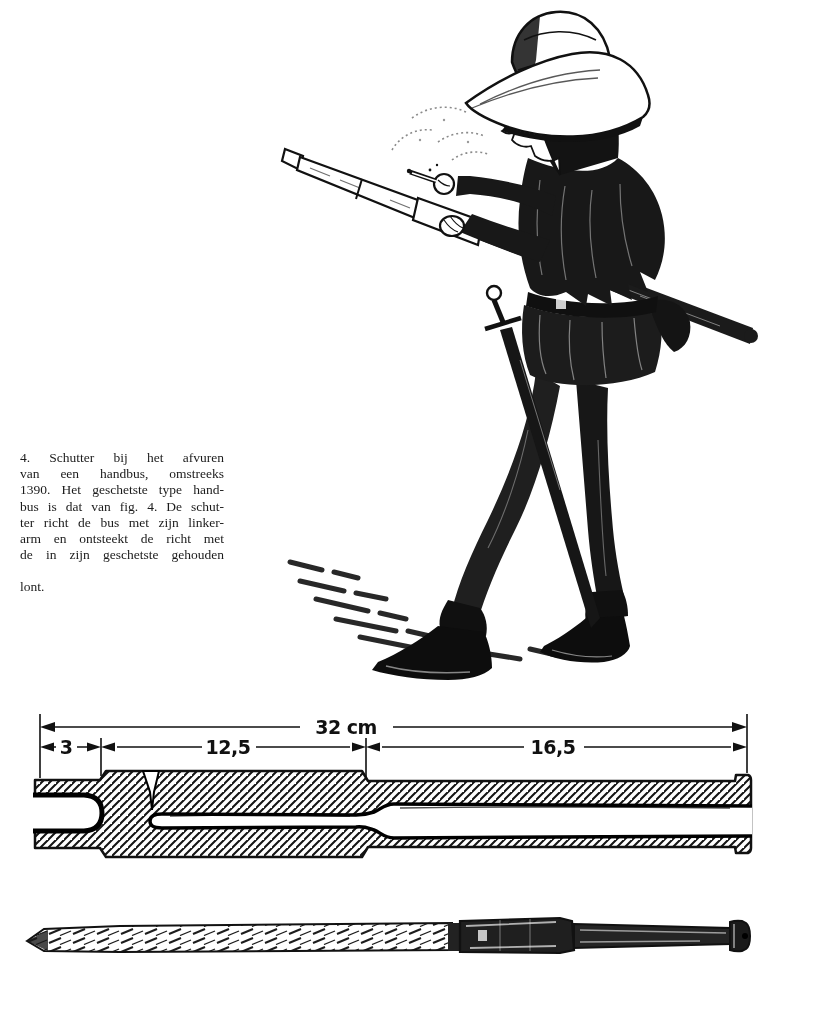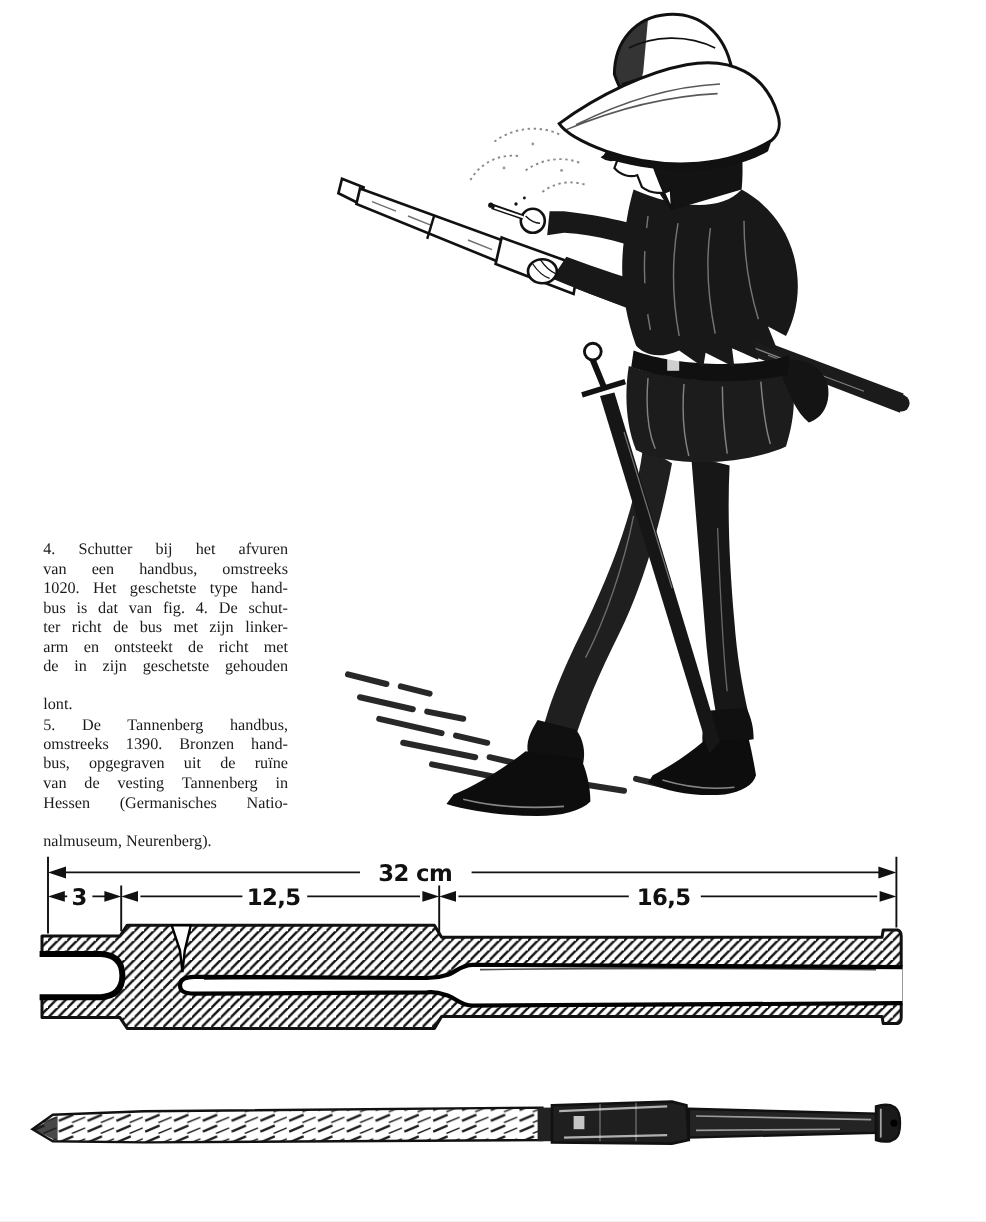--- a/index.html
+++ b/index.html
@@ -2,21 +2,21 @@
 <html><head>
 <meta charset="utf-8">
 <style>
   html,body{margin:0;padding:0;background:#e8e8e8;}
   .page{position:relative;width:822px;height:1018px;background:#ffffff;overflow:hidden;
         font-family:"Liberation Serif", serif;}
   svg.art{position:absolute;left:0;top:0;width:822px;height:1018px;}
   .caption{position:absolute;width:204px;color:#1b1b1b;font-size:13.5px;line-height:16.2px;}
   .caption .cap-line{text-align:justify;text-align-last:justify;}
   .caption .cap-line.last{text-align-last:left;margin-top:16px;}
-  #caption-fig4{left:36px;top:450px;}
+  #caption-fig4{left:20px;top:450px;}
   #caption-fig5{left:36px;top:596px;}
   .dim-label{font-family:"DejaVu Sans",sans-serif;font-weight:bold;font-size:19px;
              letter-spacing:-0.5px;fill:#111;}
 </style>
 </head>
 <body>
 
 <div class="page">
 
   <svg class="art" viewBox="0 0 822 1018">
@@ -201,30 +201,22 @@
 
       <path d="M730,922 Q736,920 742,921 L746,923 Q750,926 750,936 Q750,946 746,949 L742,951 Q736,952 730,950 Z" fill="#1a1a1a" stroke="#111111" stroke-width="2"></path>
       <path d="M734,924 L734,948" stroke="#ffffff" stroke-width="1.5" opacity="0.6" fill="none"></path>
       <circle cx="745" cy="936" r="3" fill="#000000"></circle>
     </g>
   </svg>
 
   <div class="caption" id="caption-fig4">
     <div class="cap-line">4. Schutter bij het afvuren</div>
     <div class="cap-line">van een handbus, omstreeks</div>
-    <div class="cap-line">1020. Het geschetste type hand-</div>
+    <div class="cap-line">1390. Het geschetste type hand-</div>
     <div class="cap-line">bus is dat van fig. 4. De schut-</div>
     <div class="cap-line">ter richt de bus met zijn linker-</div>
     <div class="cap-line">arm en ontsteekt de richt met</div>
     <div class="cap-line">de in zijn geschetste gehouden</div>
     <div class="cap-line last">lont.</div>
   </div>
 
-  <div class="caption" id="caption-fig5">
-    <div class="cap-line">5. De Tannenberg handbus,</div>
-    <div class="cap-line">omstreeks 1390. Bronzen hand-</div>
-    <div class="cap-line">bus, opgegraven uit de ruïne</div>
-    <div class="cap-line">van de vesting Tannenberg in</div>
-    <div class="cap-line">Hessen (Germanisches Natio-</div>
-    <div class="cap-line last">nalmuseum, Neurenberg).</div>
-  </div>
 
 </div>
 
 </body></html>

